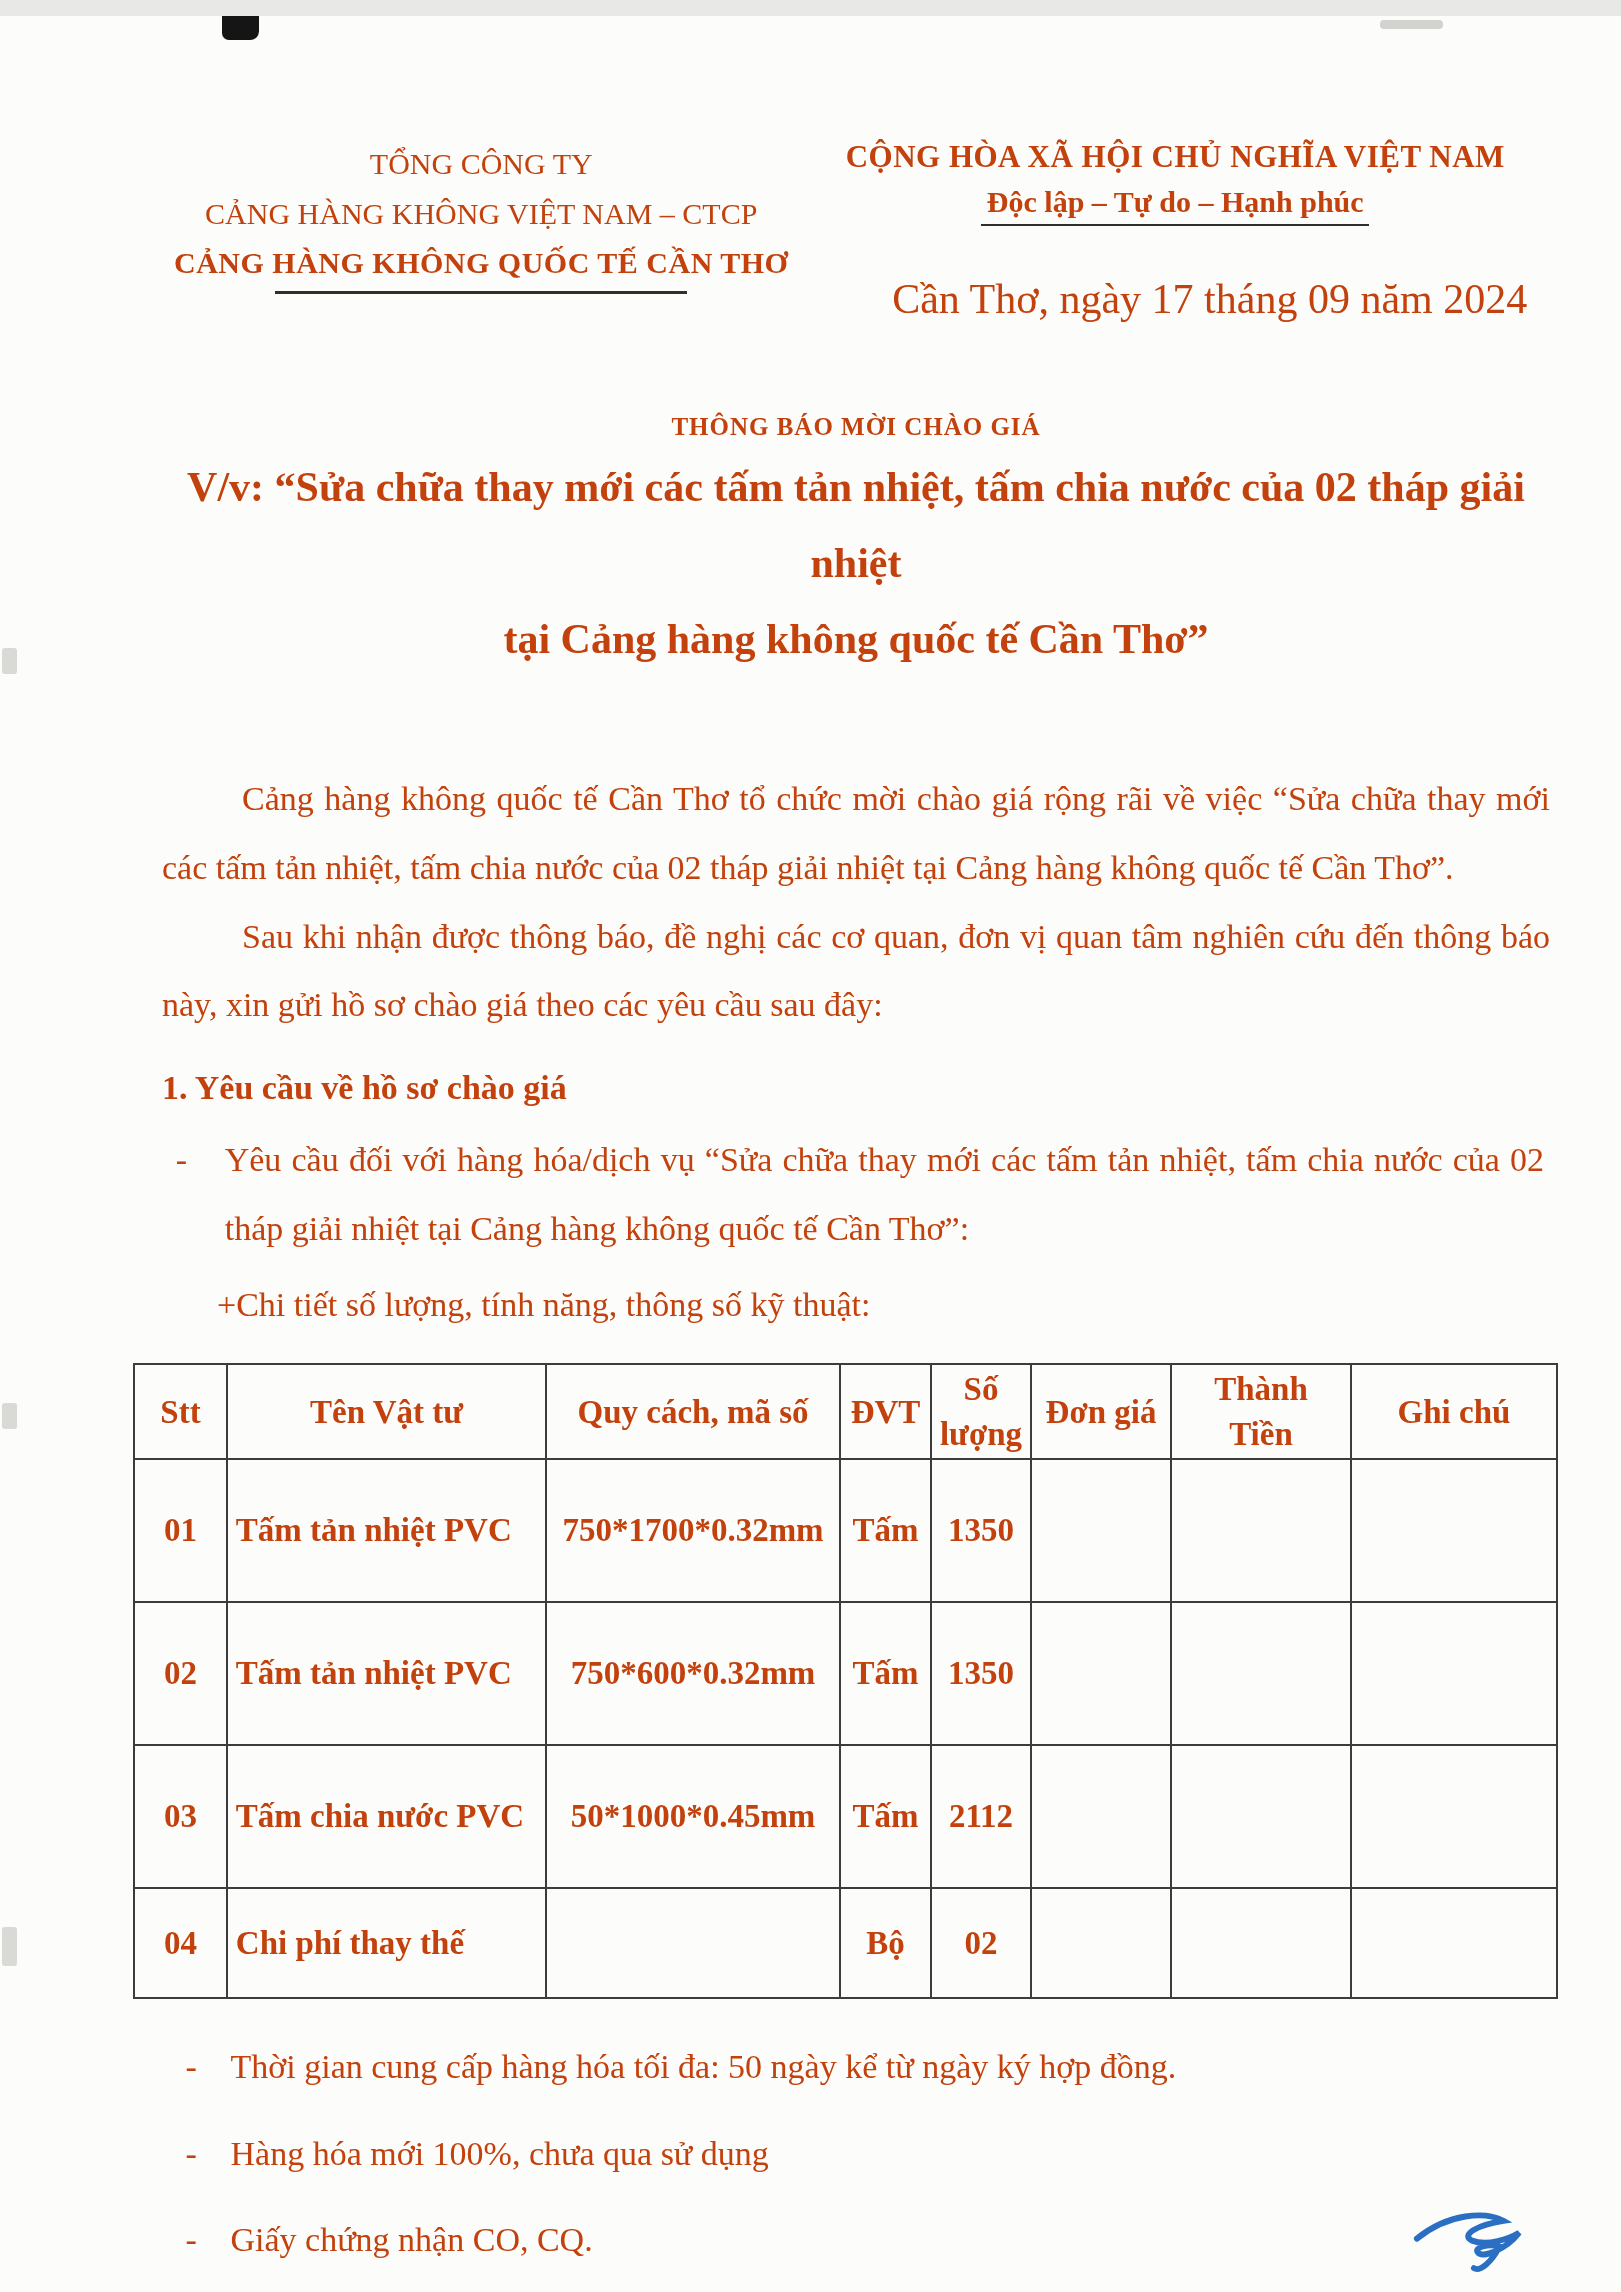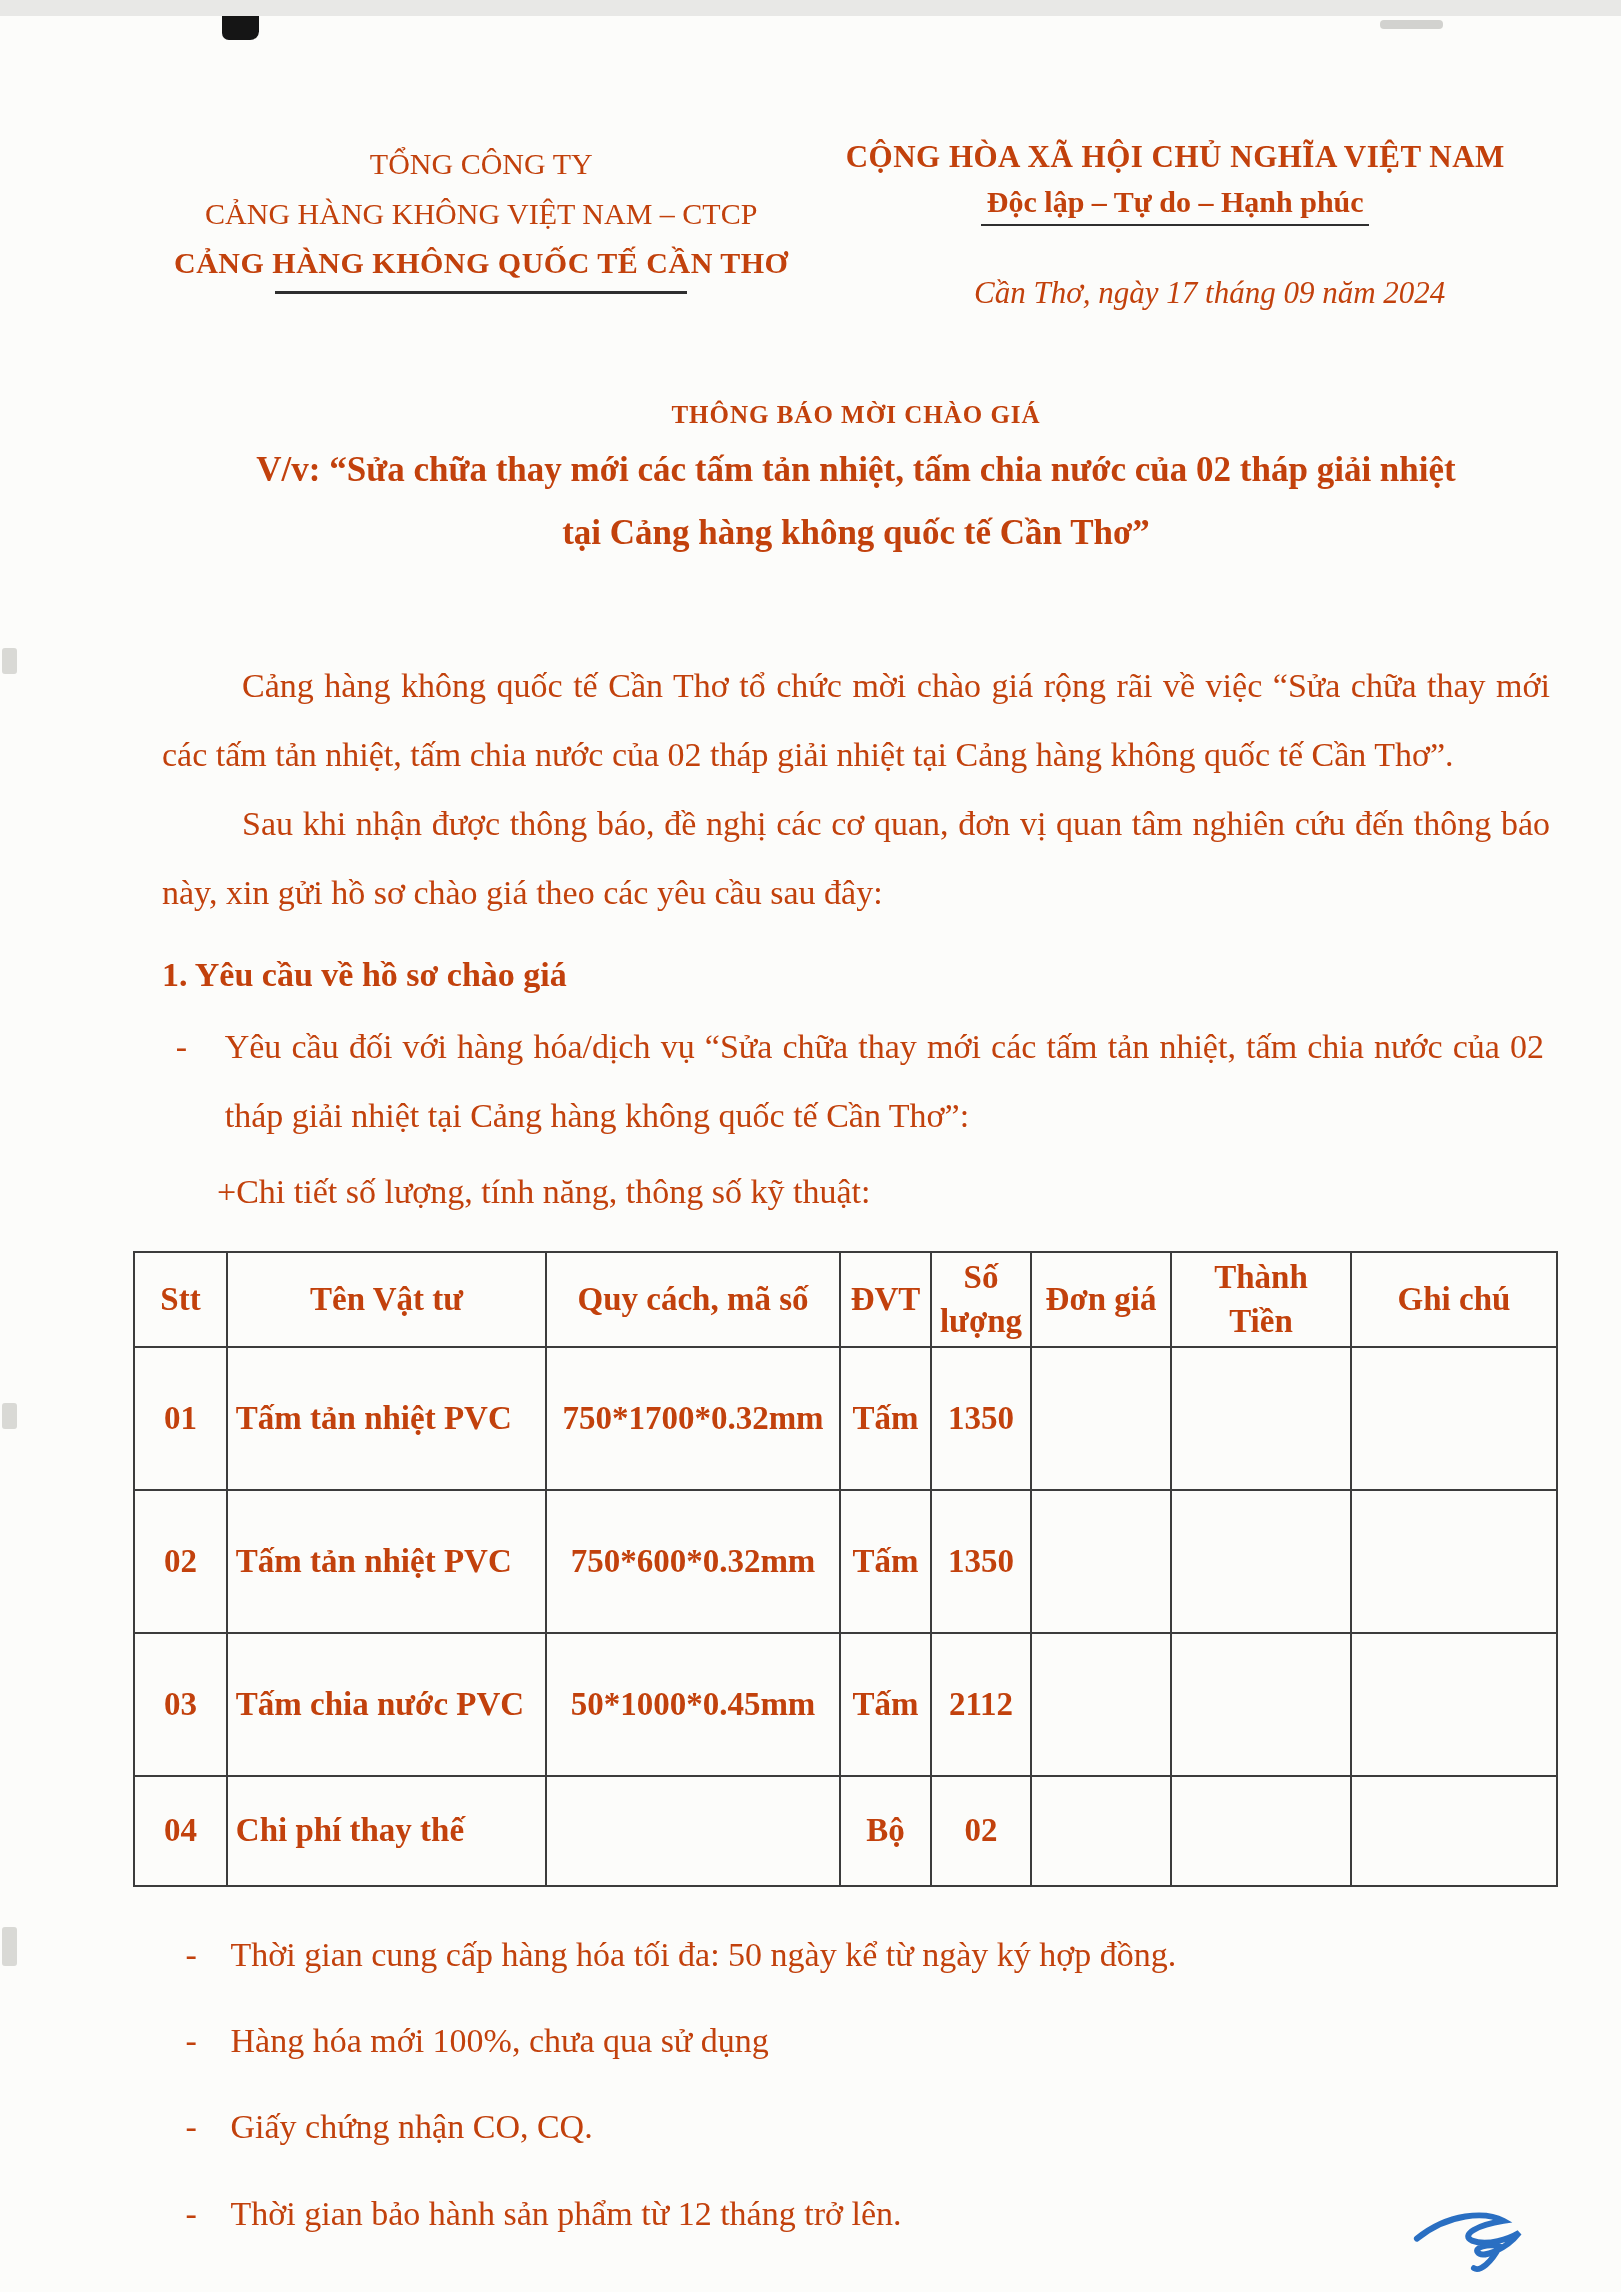--- a/index.html
+++ b/index.html
@@ -16,25 +16,25 @@
 
   
   .hdr{display:flex;align-items:flex-start;}
   .hdr-left{width:46%;text-align:center;font-size:30px;line-height:1.65;}
   .hdr-left .l3{font-weight:bold;letter-spacing:0.5px;}
   .hdr-rule{width:412px;height:2.9px;background:#2f2f2f;margin:3.9px auto 0;}
   .hdr-right{flex:1;text-align:center;}
   .hdr-right .l1{font-weight:bold;font-size:31px;letter-spacing:0.5px;}
   .hdr-right .l2{font-weight:bold;font-size:30px;display:inline-block;
     border-bottom:2.9px solid #2f2f2f;padding:2px 5.9px 4.9px;margin-top:7.8px;}
-  .dateline{font-style:italic;font-size:31px;margin-top:49px;text-align:center;padding-left:69px;}
+  .dateline{font-size:42px;margin-top:49px;text-align:center;padding-left:69px;}
 
   
   .title{margin-top:90px;text-align:center;font-size:25px;font-weight:bold;letter-spacing:1px;}
-  .subtitle{margin-top:9.8px;text-align:center;font-size:35px;font-weight:bold;line-height:1.8;}
+  .subtitle{margin-top:9.8px;text-align:center;font-size:42px;font-weight:bold;line-height:1.8;}
 
   
   .para{font-size:34px;line-height:2.02;text-align:justify;text-indent:80px;}
   .para.first{margin-top:88px;}
   .sec-heading{font-size:34px;font-weight:bold;margin-top:15.7px;line-height:1.9;}
   .bullet{display:flex;font-size:34px;line-height:2.02;margin-top:5.9px;}
   .bullet .dash{width:49px;padding-left:13.7px;flex:none;}
   .bullet .btext{flex:1;text-align:justify;padding-right:5.9px;}
   .subbullet{font-size:34px;margin-top:9.8px;padding-left:55px;line-height:1.9;}
 

